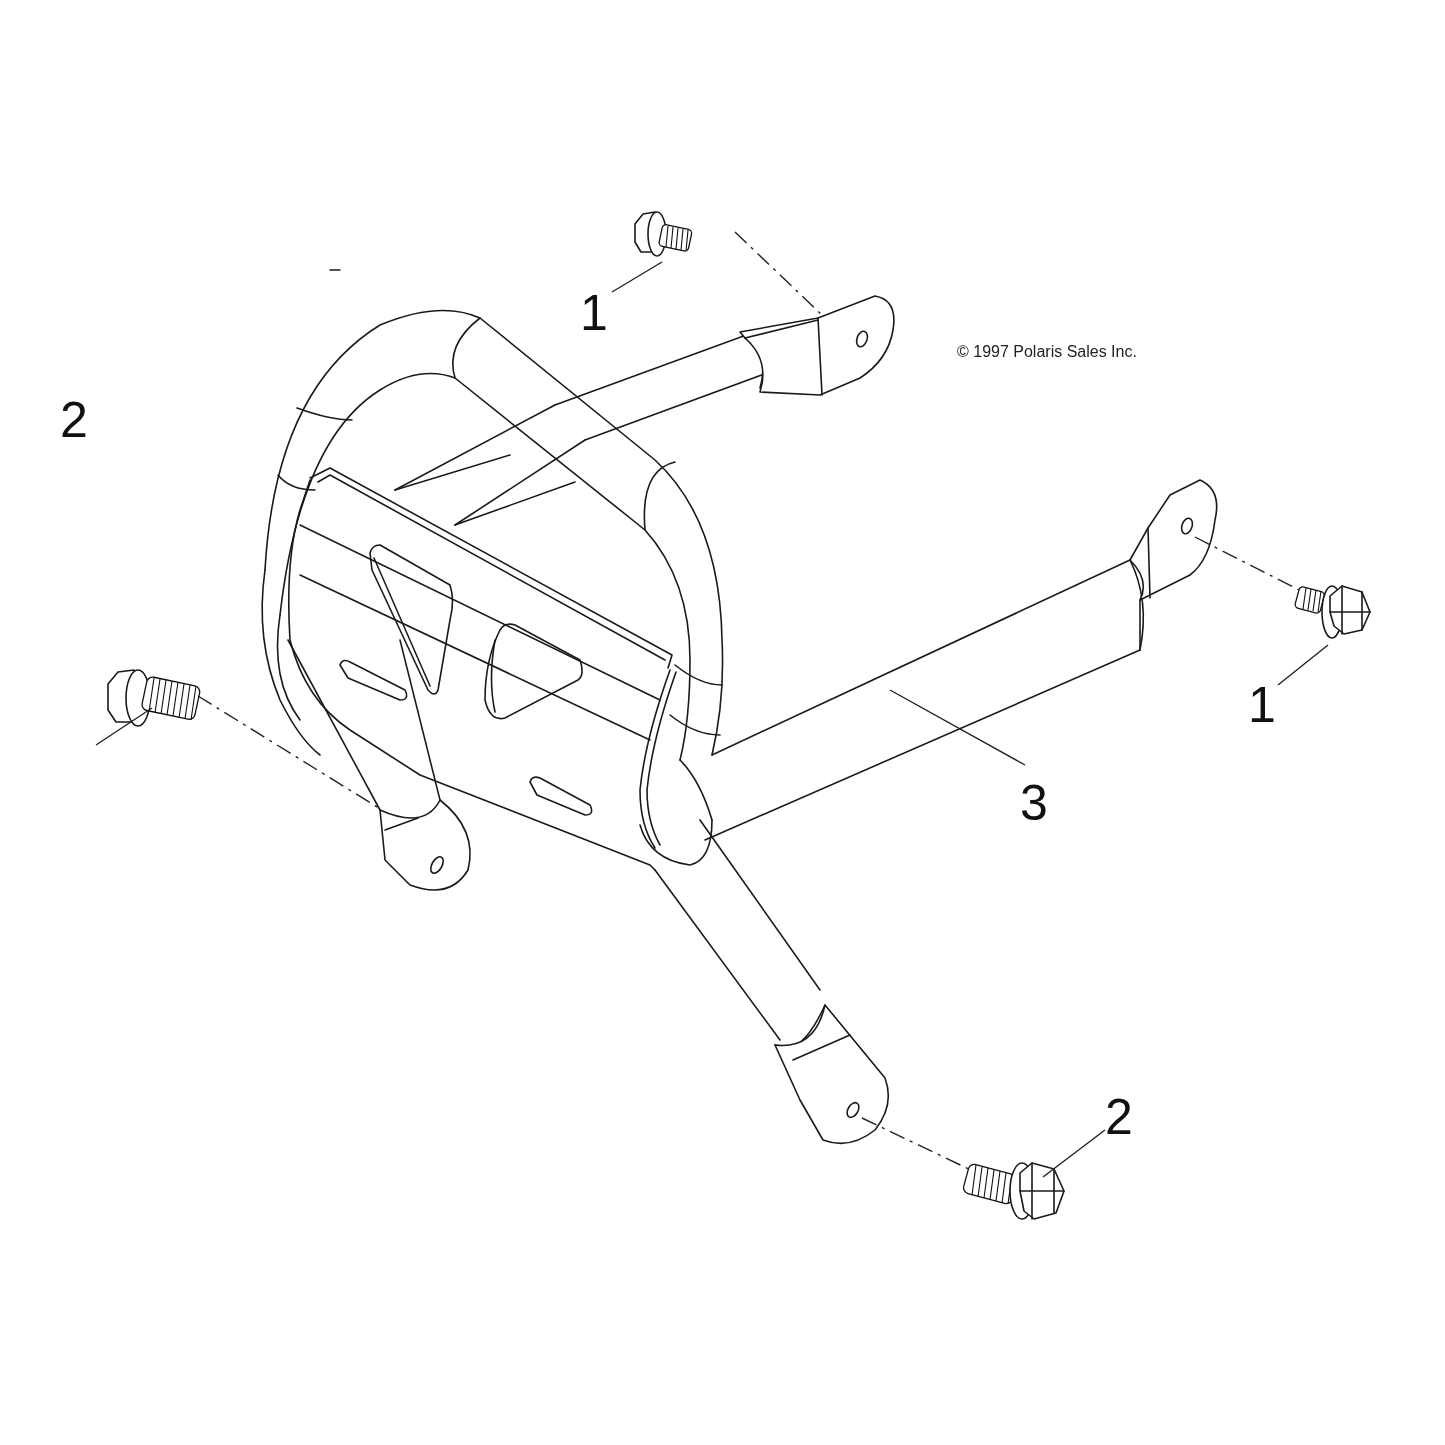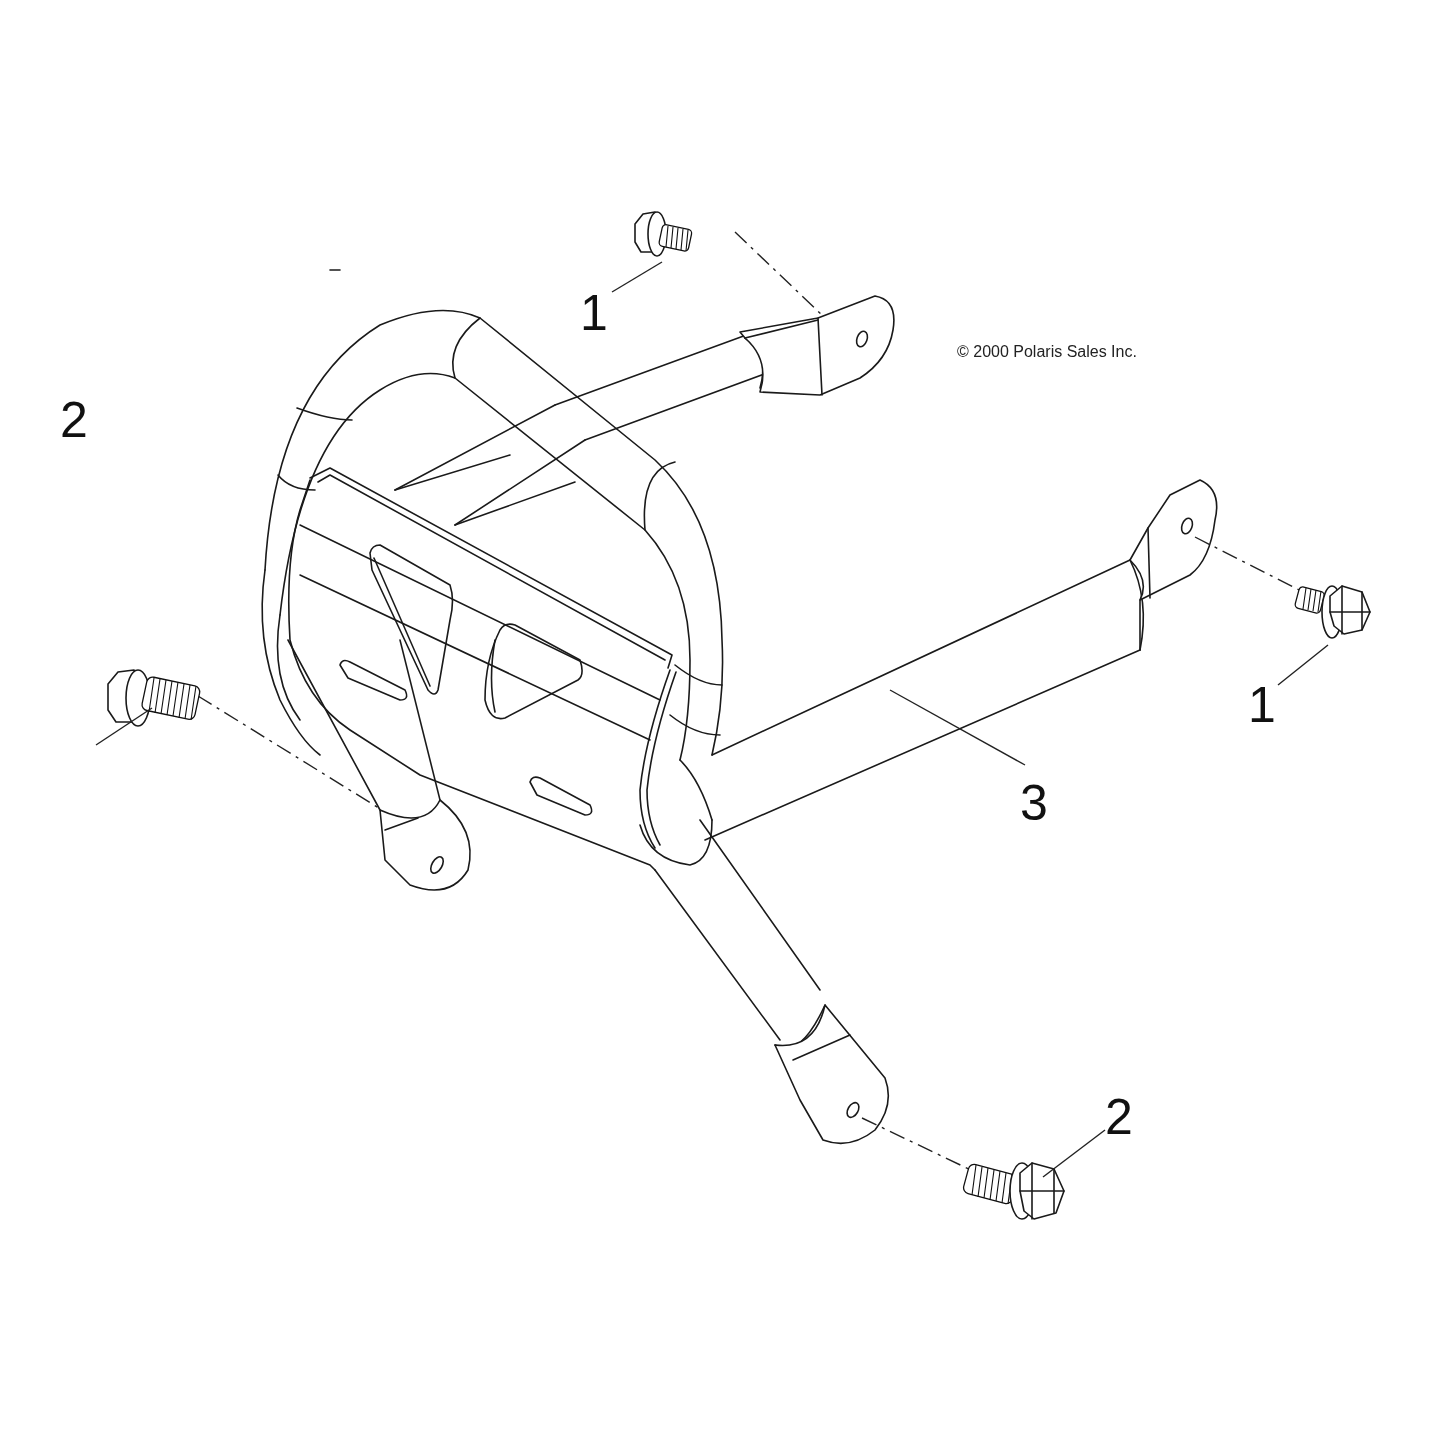--- a/index.html
+++ b/index.html
@@ -150,13 +150,13 @@
     <path class="leader" d="M 890 690 L 1025 765"></path>
   </g>
 </svg>
 
 <div class="callout" style="left:580px; top:288px;">1</div>
 <div class="callout" style="left:1248px; top:680px;">1</div>
 <div class="callout" style="left:60px; top:396px; top:395px;">2</div>
 <div class="callout" style="left:1105px; top:1092px;">2</div>
 <div class="callout" style="left:1020px; top:778px;">3</div>
 
-<div class="copyright">© 2000 Polaris Sales Inc.</div>
+<div class="copyright">© 1997 Polaris Sales Inc.</div>
 
 </body></html>

